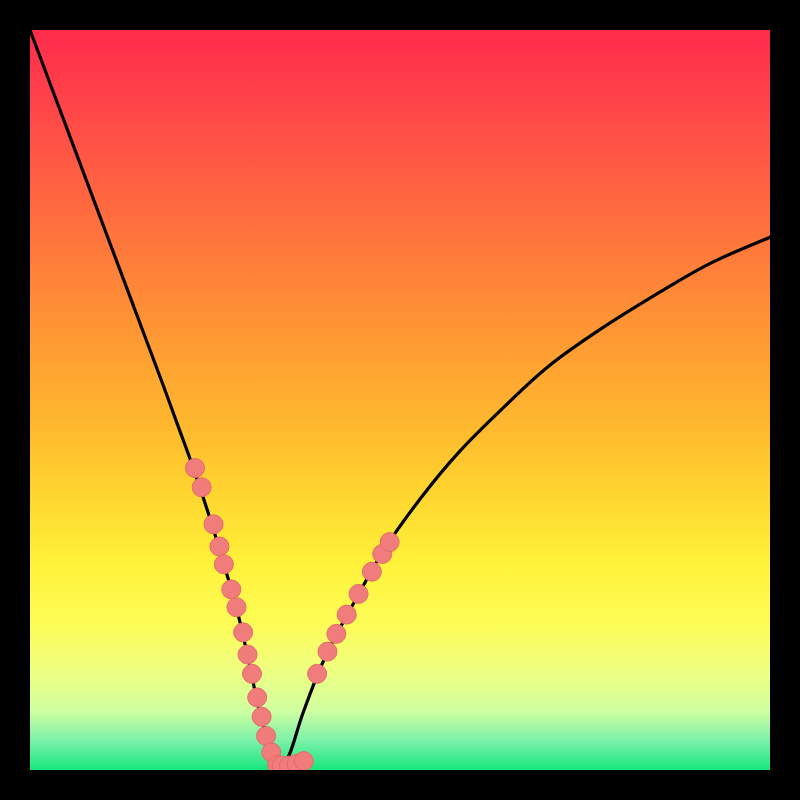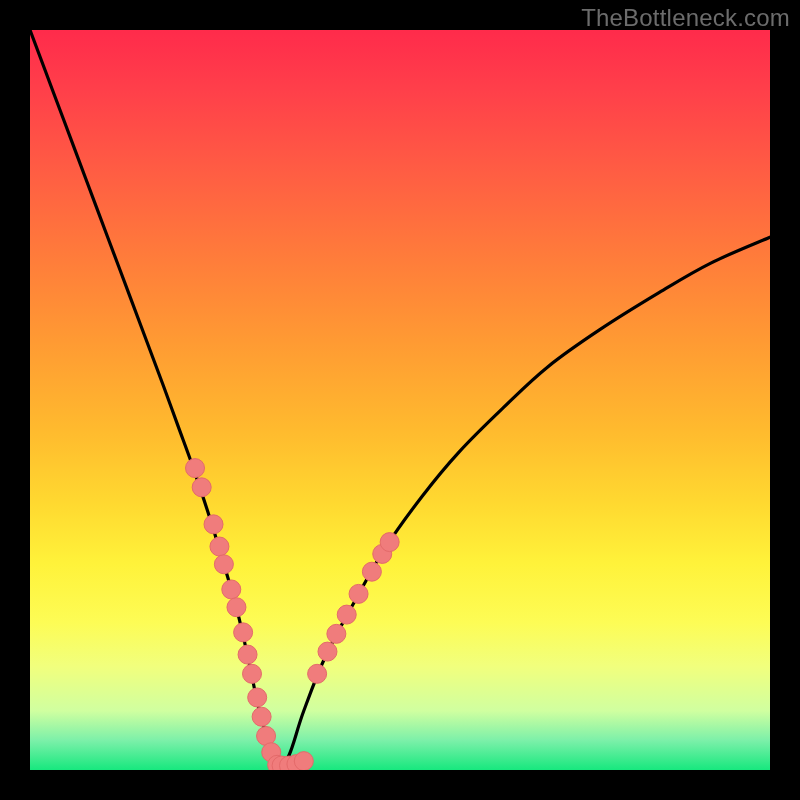--- a/index.html
+++ b/index.html
@@ -55,21 +55,20 @@
     left: 0;
     top: 0;
     width: 740px;
     height: 740px;
   }
 </style>
 </head>
 <body>
 
 <div class="frame">
-  <div class="watermark">TheBottleneck.com</div>
   <div class="plot">
     <svg class="curve" viewBox="0 0 740 740" preserveAspectRatio="none">
       <path id="curve-path" fill="none" stroke-width="3.2" stroke-linecap="round" stroke-linejoin="round" d="M 0.00 0.00 C 4.00 10.66, 14.21 37.89, 22.20 59.20 C 30.19 80.51, 36.41 97.09, 44.40 118.40 C 52.39 139.71, 58.61 156.29, 66.60 177.60 C 74.59 198.91, 80.81 215.49, 88.80 236.80 C 96.79 258.11, 103.01 274.69, 111.00 296.00 C 118.99 317.31, 126.54 337.22, 133.20 355.20 C 139.86 373.18, 142.67 381.25, 148.00 395.90 C 153.33 410.55, 157.47 421.28, 162.80 436.60 C 168.13 451.92, 172.27 464.35, 177.60 481.00 C 182.93 497.65, 187.07 511.12, 192.40 529.10 C 197.73 547.08, 202.54 562.92, 207.20 580.90 C 211.86 598.88, 214.30 611.02, 218.30 629.00 C 222.30 646.98, 225.40 664.82, 229.40 680.80 C 233.40 696.78, 237.17 707.81, 240.50 717.80 C 243.83 727.79, 244.57 734.97, 247.90 736.30 C 251.23 737.63, 254.34 735.19, 259.00 725.20 C 263.66 715.21, 267.14 698.78, 273.80 680.80 C 280.46 662.82, 286.68 645.28, 296.00 625.30 C 305.32 605.32, 314.94 589.11, 325.60 569.80 C 336.26 550.49, 343.21 536.65, 355.20 518.00 C 367.19 499.35, 378.88 483.52, 392.20 466.20 C 405.52 448.88, 414.55 437.78, 429.20 421.80 C 443.85 405.82, 457.62 392.72, 473.60 377.40 C 489.58 362.08, 500.68 350.69, 518.00 336.70 C 535.32 322.71, 549.82 313.02, 569.80 299.70 C 589.78 286.38, 609.02 274.69, 629.00 262.70 C 648.98 250.71, 660.82 243.09, 680.80 233.10 C 700.78 223.11, 729.34 211.86, 740.00 207.20" stroke="#000000"></path>
       <g id="dots-group">
           <circle cx="165.02" cy="438.08" r="9.5" fill="#f07c7c" stroke="#e46a6a" stroke-width="1"></circle>
           <circle cx="171.68" cy="457.32" r="9.5" fill="#f07c7c" stroke="#e46a6a" stroke-width="1"></circle>
           <circle cx="183.52" cy="494.32" r="9.5" fill="#f07c7c" stroke="#e46a6a" stroke-width="1"></circle>
           <circle cx="189.44" cy="516.52" r="9.5" fill="#f07c7c" stroke="#e46a6a" stroke-width="1"></circle>
           <circle cx="193.88" cy="534.28" r="9.5" fill="#f07c7c" stroke="#e46a6a" stroke-width="1"></circle>
           <circle cx="201.28" cy="559.44" r="9.5" fill="#f07c7c" stroke="#e46a6a" stroke-width="1"></circle>

